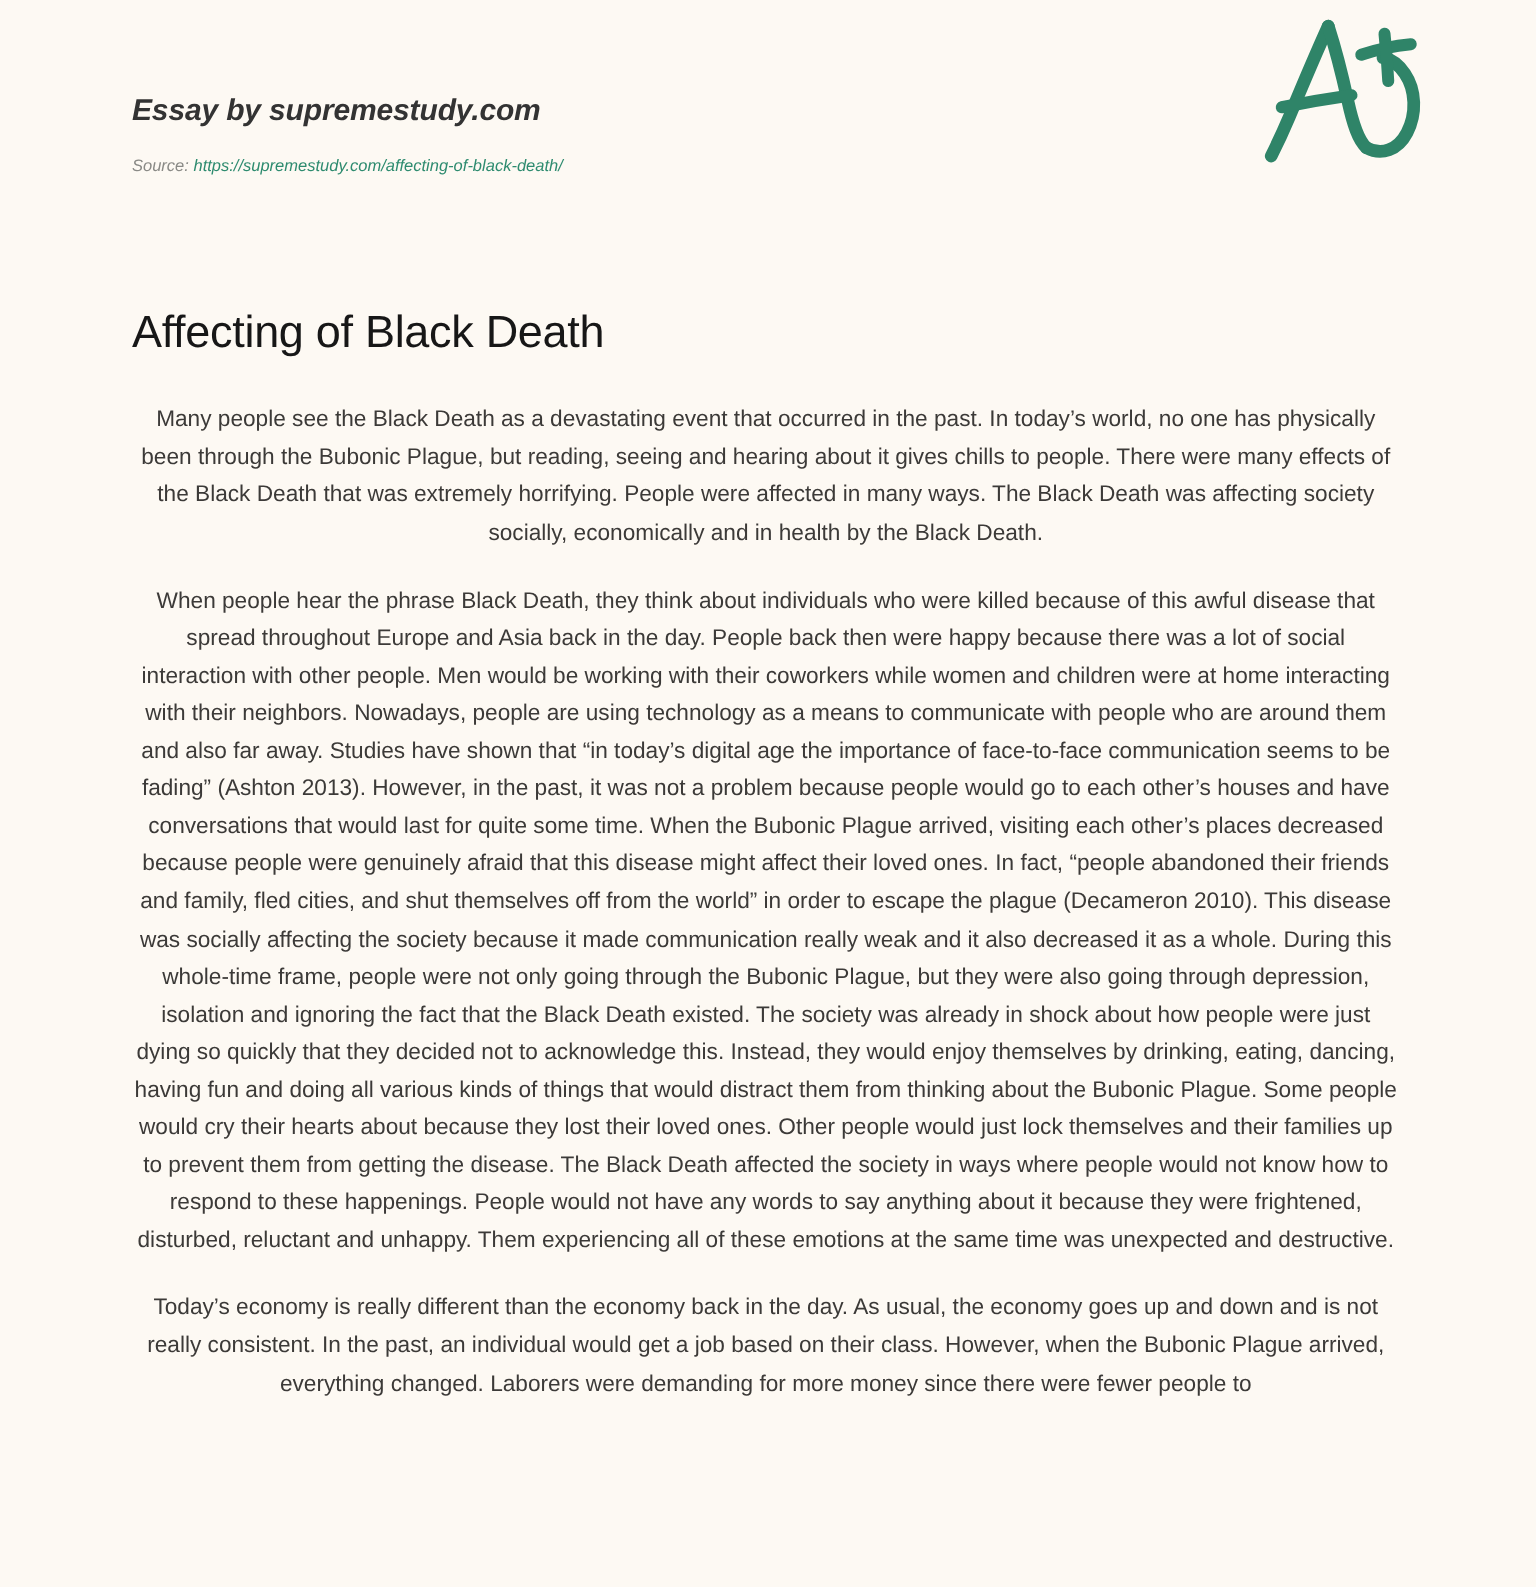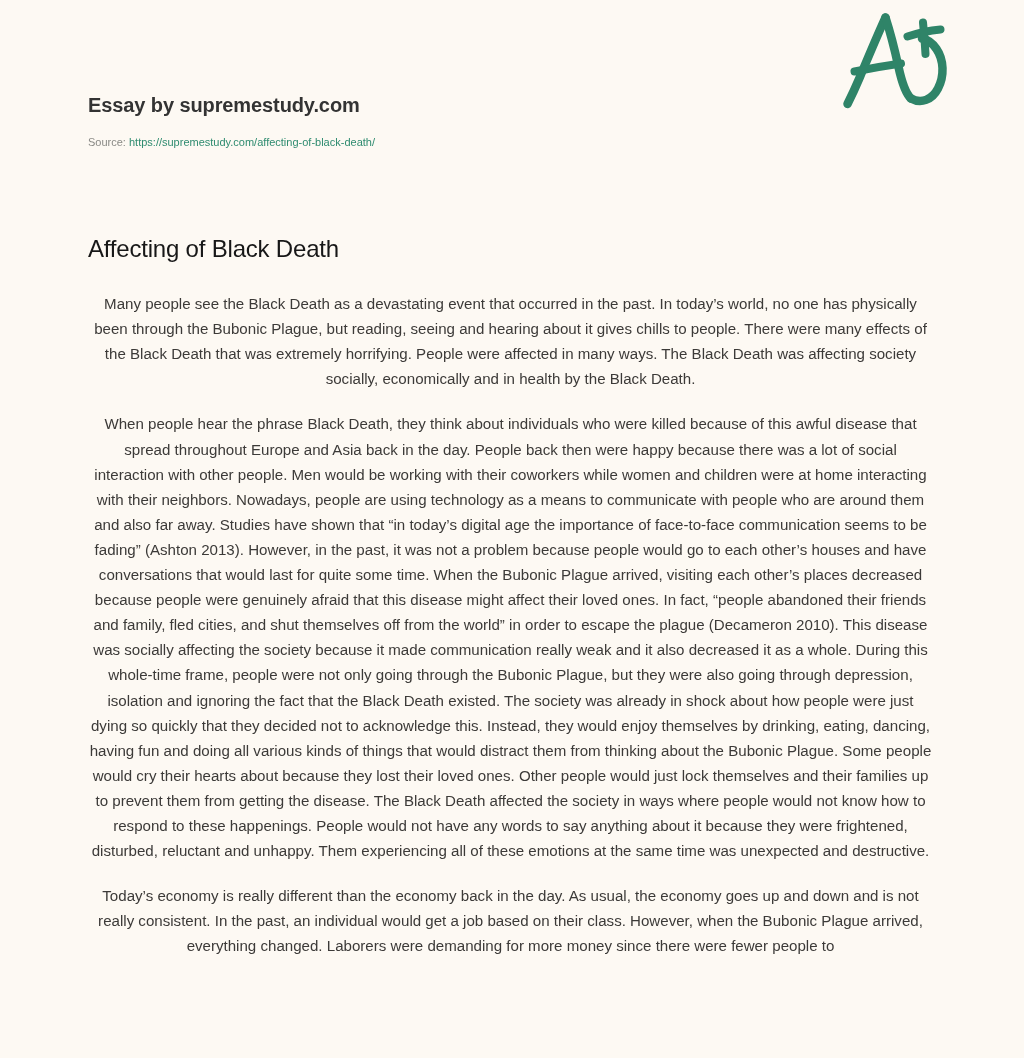--- a/index.html
+++ b/index.html
@@ -19,21 +19,22 @@
     width: 1024px;
     height: 1058px;
     background: #fdf9f3;
     box-sizing: border-box;
     padding: 0 88px;
   }
 
   
   .header {
     position: relative;
-    padding-top: 93px;
+    padding-top: 62px;
+    font-style: italic;
   }
 
   .brand-line {
     font-size: 20px;
     font-weight: bold;
     color: #333333;
     letter-spacing: -0.1px;
     line-height: 1.25;
   }
 
@@ -64,21 +65,21 @@
     width: 140px;
     height: 130px;
   }
 
   
   .article {
     margin-top: 86px;
   }
 
   .article-title {
-    font-size: 24px;
+    font-size: 30px;
     font-weight: 400;
     color: #171717;
     letter-spacing: -0.2px;
     line-height: 1.2;
     margin: 12px 0 27px 0;
   }
 
   .article-body p {
     margin: 0 0 20px 0;
     font-size: 15.1px;

